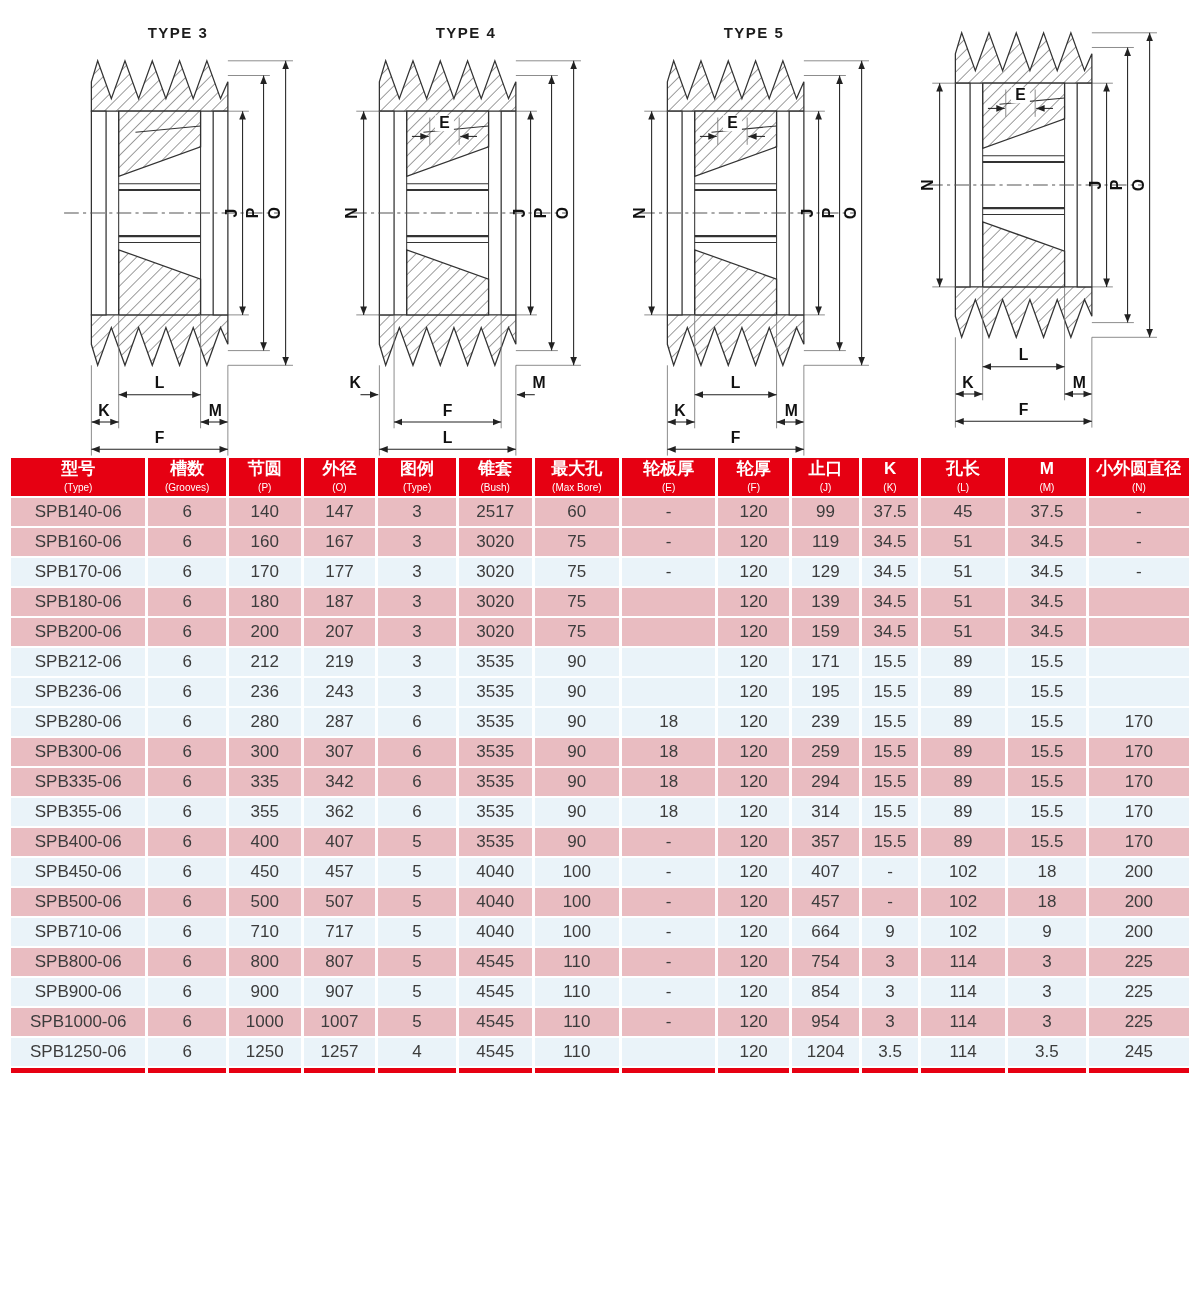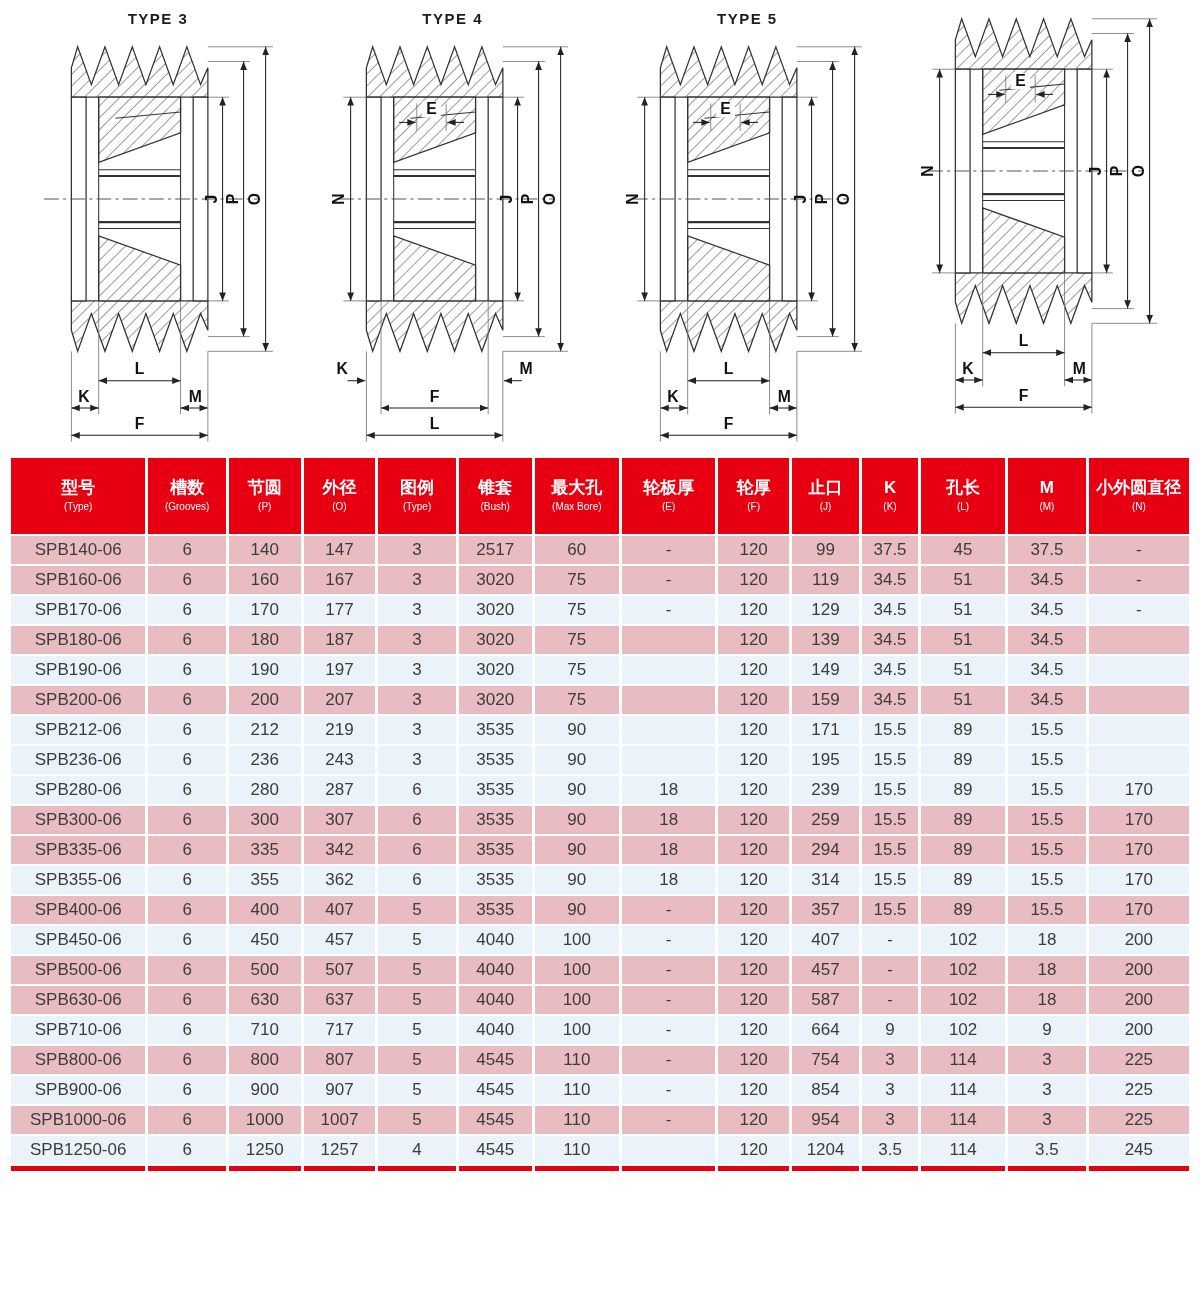--- a/index.html
+++ b/index.html
@@ -3,37 +3,37 @@
 <meta charset="utf-8">
 <style>
   html,body{margin:0;padding:0;}
   body{
     width:1200px;height:1304px;background:#ffffff;
     font-family:"Liberation Sans", sans-serif;
     overflow:hidden;
   }
   
   .drawings{
-    display:flex;justify-content:space-between;
-    padding:2px 14px 0 14px;height:450px;box-sizing:border-box;
+    display:flex;justify-content:flex-end;
+    padding:16px 14px 0 14px;height:450px;box-sizing:border-box;
   }
   figure{margin:0;padding:0;width:288px;}
   .fig-title{
     text-align:center;font-weight:bold;font-size:15px;
     letter-spacing:1.5px;color:#1c1c1c;padding:8px 0 0 0;height:20px;
   }
   figure svg{display:block;margin:0 auto;}
   
   .tbl-wrap{padding:0 8px;margin-top:6px;}
   table{
     width:100%;border-collapse:separate;border-spacing:3px 2px;
     table-layout:fixed;background:#ffffff;
   }
   th{
-    background:#e60012;color:#ffffff;padding:19px 1px;
+    background:#e60012;color:#ffffff;padding:0 1px;
     vertical-align:middle;font-weight:bold;
   }
   th .zh{font-size:17px;line-height:22px;font-weight:bold;}
   th .en{font-size:10px;line-height:16px;font-weight:normal;}
   td{
     text-align:center;font-size:17px;line-height:22px;color:#3c3c3c;
     padding:3px 1px;white-space:nowrap;overflow:hidden;
   }
   tr.pink td{background:#e9bcc1;}
   tr.blue td{background:#eaf3f9;}
@@ -394,36 +394,20 @@
           <td>3020</td>
           <td>75</td>
           <td></td>
           <td>120</td>
           <td>139</td>
           <td>34.5</td>
           <td>51</td>
           <td>34.5</td>
           <td></td>
         </tr>
-        <tr class="blue">
-          <td>SPB190-06</td>
-          <td>6</td>
-          <td>190</td>
-          <td>197</td>
-          <td>3</td>
-          <td>3020</td>
-          <td>75</td>
-          <td></td>
-          <td>120</td>
-          <td>149</td>
-          <td>34.5</td>
-          <td>51</td>
-          <td>34.5</td>
-          <td></td>
-        </tr>
         <tr class="pink">
           <td>SPB200-06</td>
           <td>6</td>
           <td>200</td>
           <td>207</td>
           <td>3</td>
           <td>3020</td>
           <td>75</td>
           <td></td>
           <td>120</td>
@@ -570,36 +554,20 @@
           <td>4040</td>
           <td>100</td>
           <td>-</td>
           <td>120</td>
           <td>457</td>
           <td>-</td>
           <td>102</td>
           <td>18</td>
           <td>200</td>
         </tr>
-        <tr class="pink">
-          <td>SPB630-06</td>
-          <td>6</td>
-          <td>630</td>
-          <td>637</td>
-          <td>5</td>
-          <td>4040</td>
-          <td>100</td>
-          <td>-</td>
-          <td>120</td>
-          <td>587</td>
-          <td>-</td>
-          <td>102</td>
-          <td>18</td>
-          <td>200</td>
-        </tr>
         <tr class="blue">
           <td>SPB710-06</td>
           <td>6</td>
           <td>710</td>
           <td>717</td>
           <td>5</td>
           <td>4040</td>
           <td>100</td>
           <td>-</td>
           <td>120</td>

